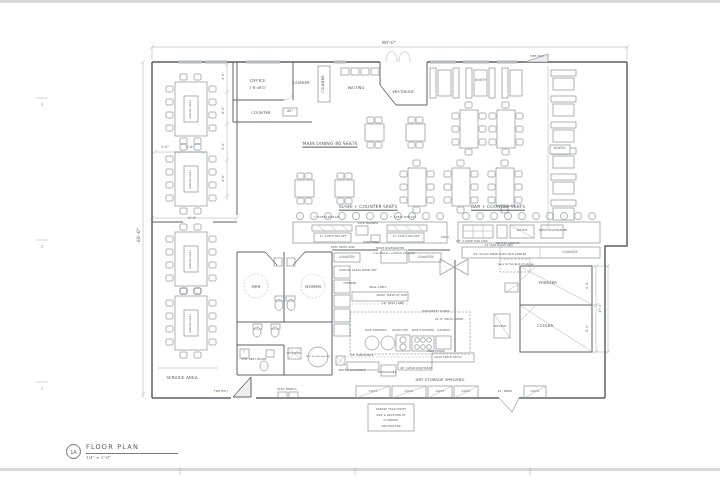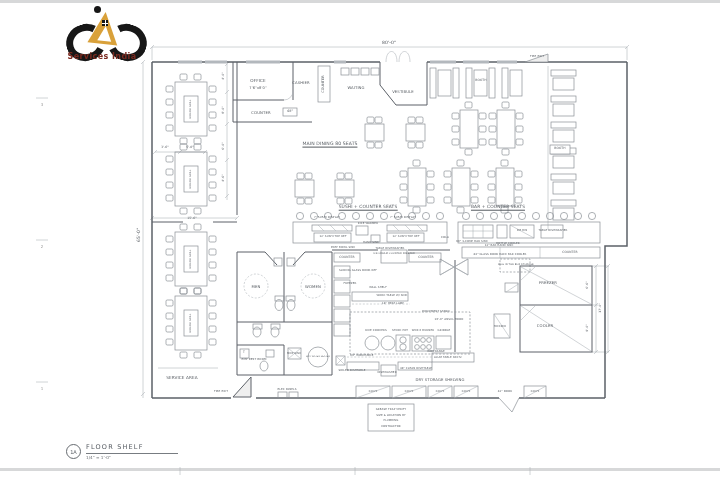--- a/index.html
+++ b/index.html
@@ -47,29 +47,20 @@
   .tb-rule{position:absolute;left:20px;top:12px;width:92px;border-top:.8px solid #777c81;}
   .tb-scale{position:absolute;left:20px;top:14px;font-size:4.2px;color:#6a6f74;}
 </style>
 </head>
 <body>
 
 <div id="sheet">
   <div class="edge" style="top:0"></div>
   <div class="edge" style="top:468px"></div>
 
-  <div id="logo">
-    <div class="logo-c"></div>
-    <div class="logo-a"></div>
-    <div class="logo-a-in"></div>
-    <div class="logo-grid"></div>
-    <div class="logo-d"></div>
-    <div class="logo-dot"></div>
-    <div class="logo-sub" style="color:#7A2A20;">Services India</div>
-  </div>
 
   <span class="gridnum" style="left:42px;top:104px">3</span>
   <span class="gridnum" style="left:42px;top:246px">2</span>
   <span class="gridnum" style="left:42px;top:388px">1</span>
 
   <svg id="plan-svg" width="720" height="480" viewBox="0 0 720 480">
     <defs>
       <g id="ch">
           <rect width="7" height="6" rx="1.2"></rect>
         </g>
@@ -436,17 +427,17 @@
       <span class="ann" style="left: 191px; top: 259px; font-size: 2.4px; transform: translate(-50%, -50%) rotate(-90deg);">HIBACHI GRILL</span>
       <span class="ann" style="left: 191px; top: 323px; font-size: 2.4px; transform: translate(-50%, -50%) rotate(-90deg);">HIBACHI GRILL</span>
       <span class="ann" style="left: 391px; top: 410px; font-size: 2.7px; transform: translate(-50%, -50%);">GREASE TRAP VERIFY</span>
       <span class="ann" style="left: 391px; top: 415.5px; font-size: 2.7px; transform: translate(-50%, -50%);">SIZE &amp; LOCATION BY</span>
       <span class="ann" style="left: 391px; top: 421px; font-size: 2.7px; transform: translate(-50%, -50%);">PLUMBING</span>
       <span class="ann" style="left: 391px; top: 426.5px; font-size: 2.7px; transform: translate(-50%, -50%);">CONTRACTOR</span>
     </div>
 
   <div id="titleblock">
     <div class="tb-circle">1A</div>
-    <div class="tb-title">FLOOR  SHELF</div>
+    <div class="tb-title">FLOOR  PLAN</div>
     <div class="tb-rule"></div>
     <div class="tb-scale">1/4" = 1'-0"</div>
   </div>
 </div>
 
 </body></html>

